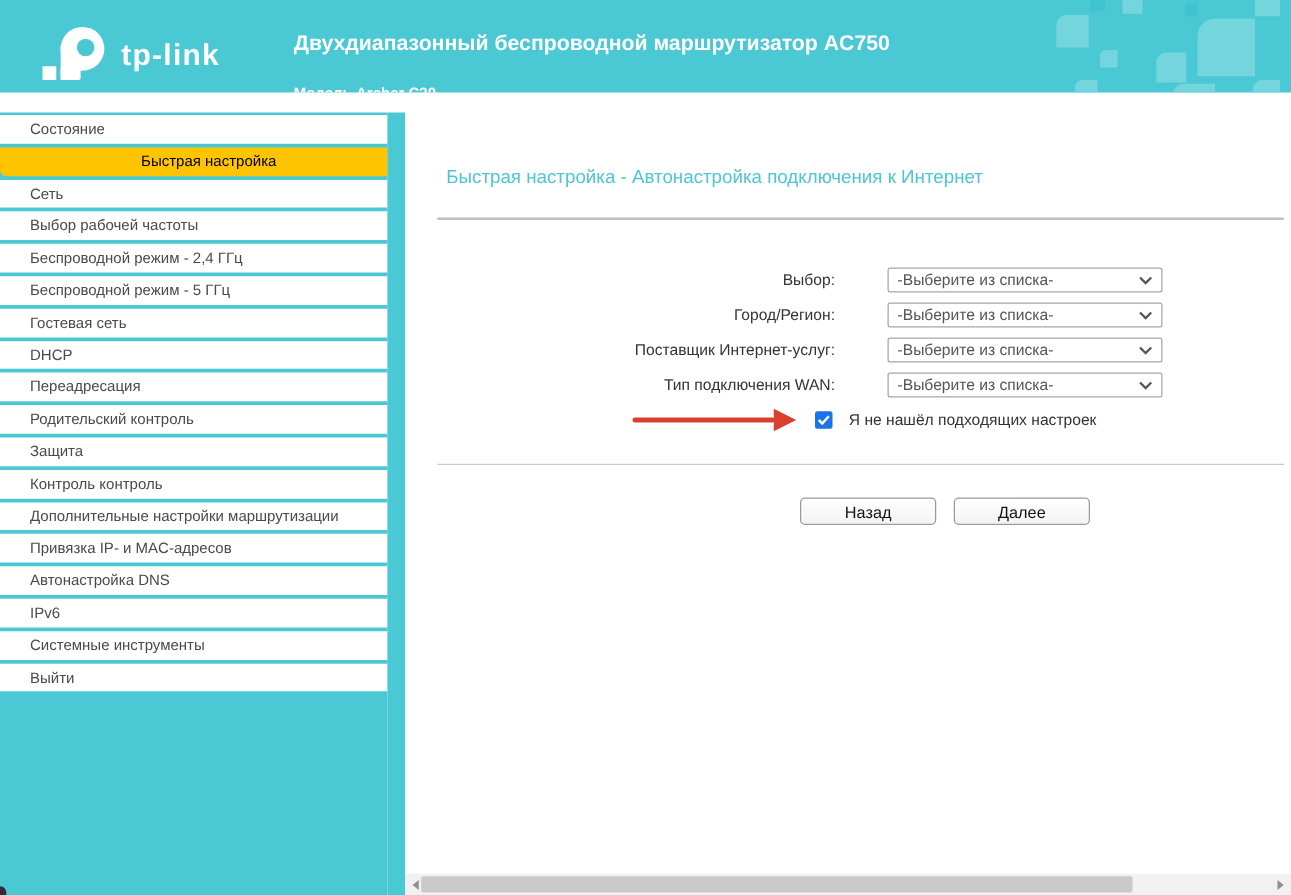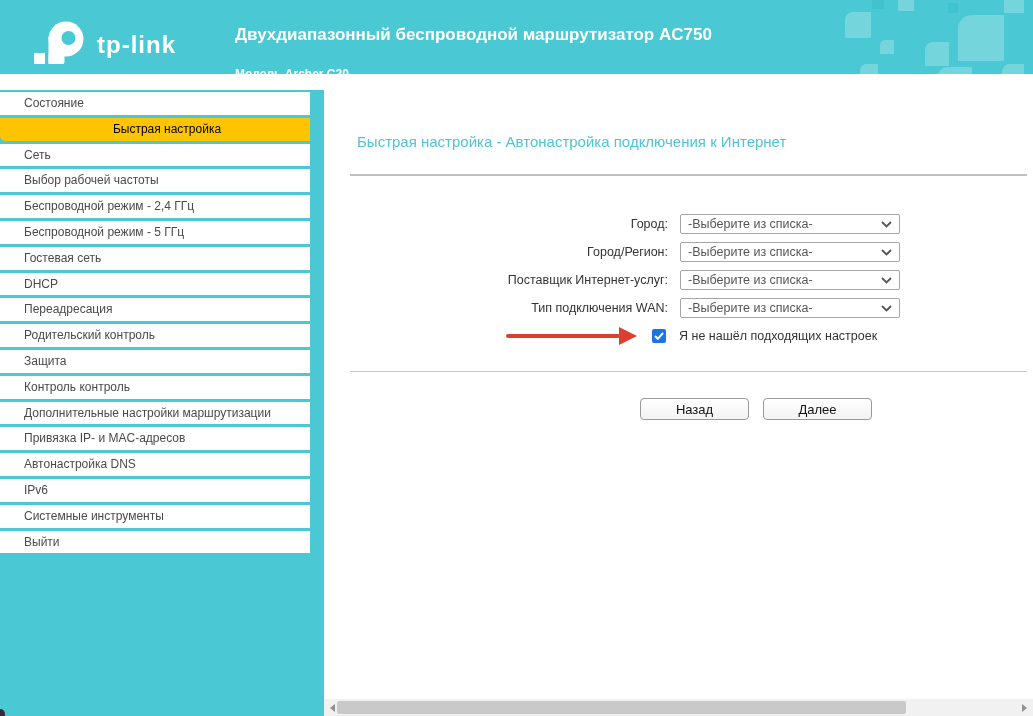--- a/index.html
+++ b/index.html
@@ -45,21 +45,21 @@
   .divider { position:absolute; left:26px; right:6px; height:2px; background:#bfbfbf; }
   .divider.d1 { top:84px; }
   .divider.d2 { top:281px; height:1px; background:#c9c9c9; }
 
   .form { position:absolute; left:0; top:124px; width:100%; }
   .row { display:flex; align-items:center; height:20px; margin-bottom:8px; }
   .row .f-label { width:344px; text-align:right; font-size:12.5px; color:#333; margin-right:12px; white-space:nowrap; }
   .select {
     width:220px; height:20px; border:1px solid #a6a6a6; border-radius:2px; background:#fff;
     display:flex; align-items:center; justify-content:space-between; padding:0 7px;
-    font-size:12.5px; color:#555; cursor:pointer;
+    font-size:12.5px; color:#555; cursor:pointer;margin-left:30px;
   }
   .chev { flex:0 0 auto; margin-left:6px; }
 
   .check-row { display:flex; align-items:center; height:20px; margin-left:328px; }
   .checkbox {
     width:14px; height:14px; background:#1a73e8; border-radius:2px;
     display:flex; align-items:center; justify-content:center; cursor:pointer;
   }
   .check-label { font-size:12.5px; color:#333; margin-left:13px; white-space:nowrap; }
 
@@ -147,21 +147,21 @@
 </nav>
 <div class="v-strip"></div>
 <div class="corner-mark"></div>
 
 <main class="main">
   <div class="page-title">Быстрая настройка - Автонастройка подключения к Интернет</div>
   <div class="divider d1"></div>
 
   <div class="form">
     <div class="row">
-      <span class="f-label">Город:</span>
+      <span class="f-label">Выбор:</span>
       <div class="select">
         <span>-Выберите из списка-</span>
         <svg class="chev" width="11" height="7" viewBox="0 0 11 7">
             <polyline points="1,1 5.5,5.5 10,1" fill="none" stroke="#555" stroke-width="1.8"></polyline>
           </svg>
       </div>
     </div>
     <div class="row">
       <span class="f-label">Город/Регион:</span>
       <div class="select">

